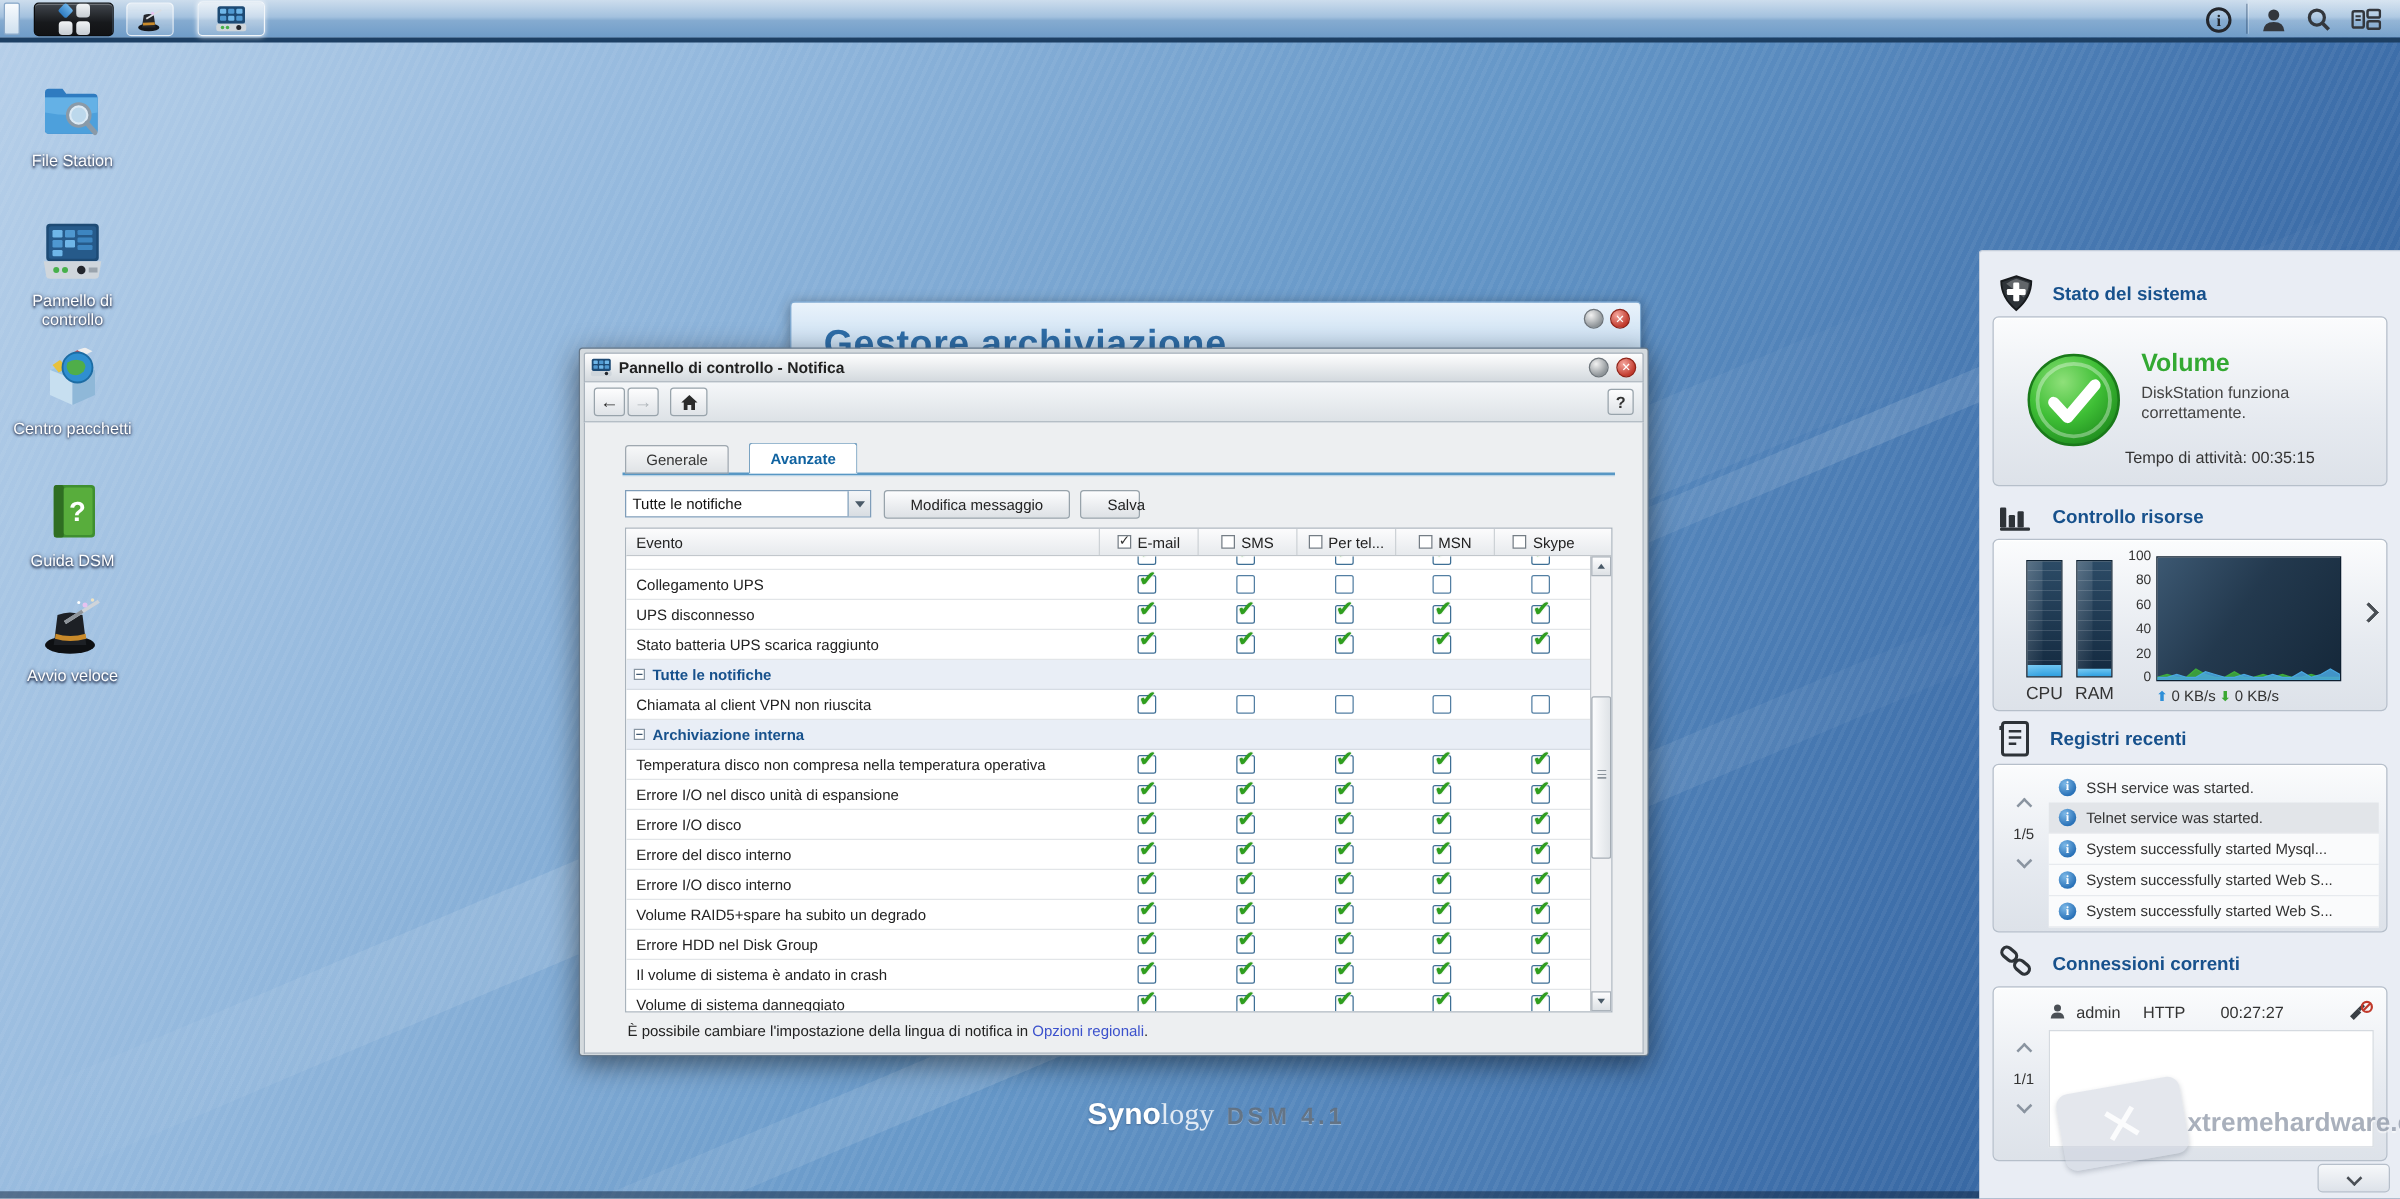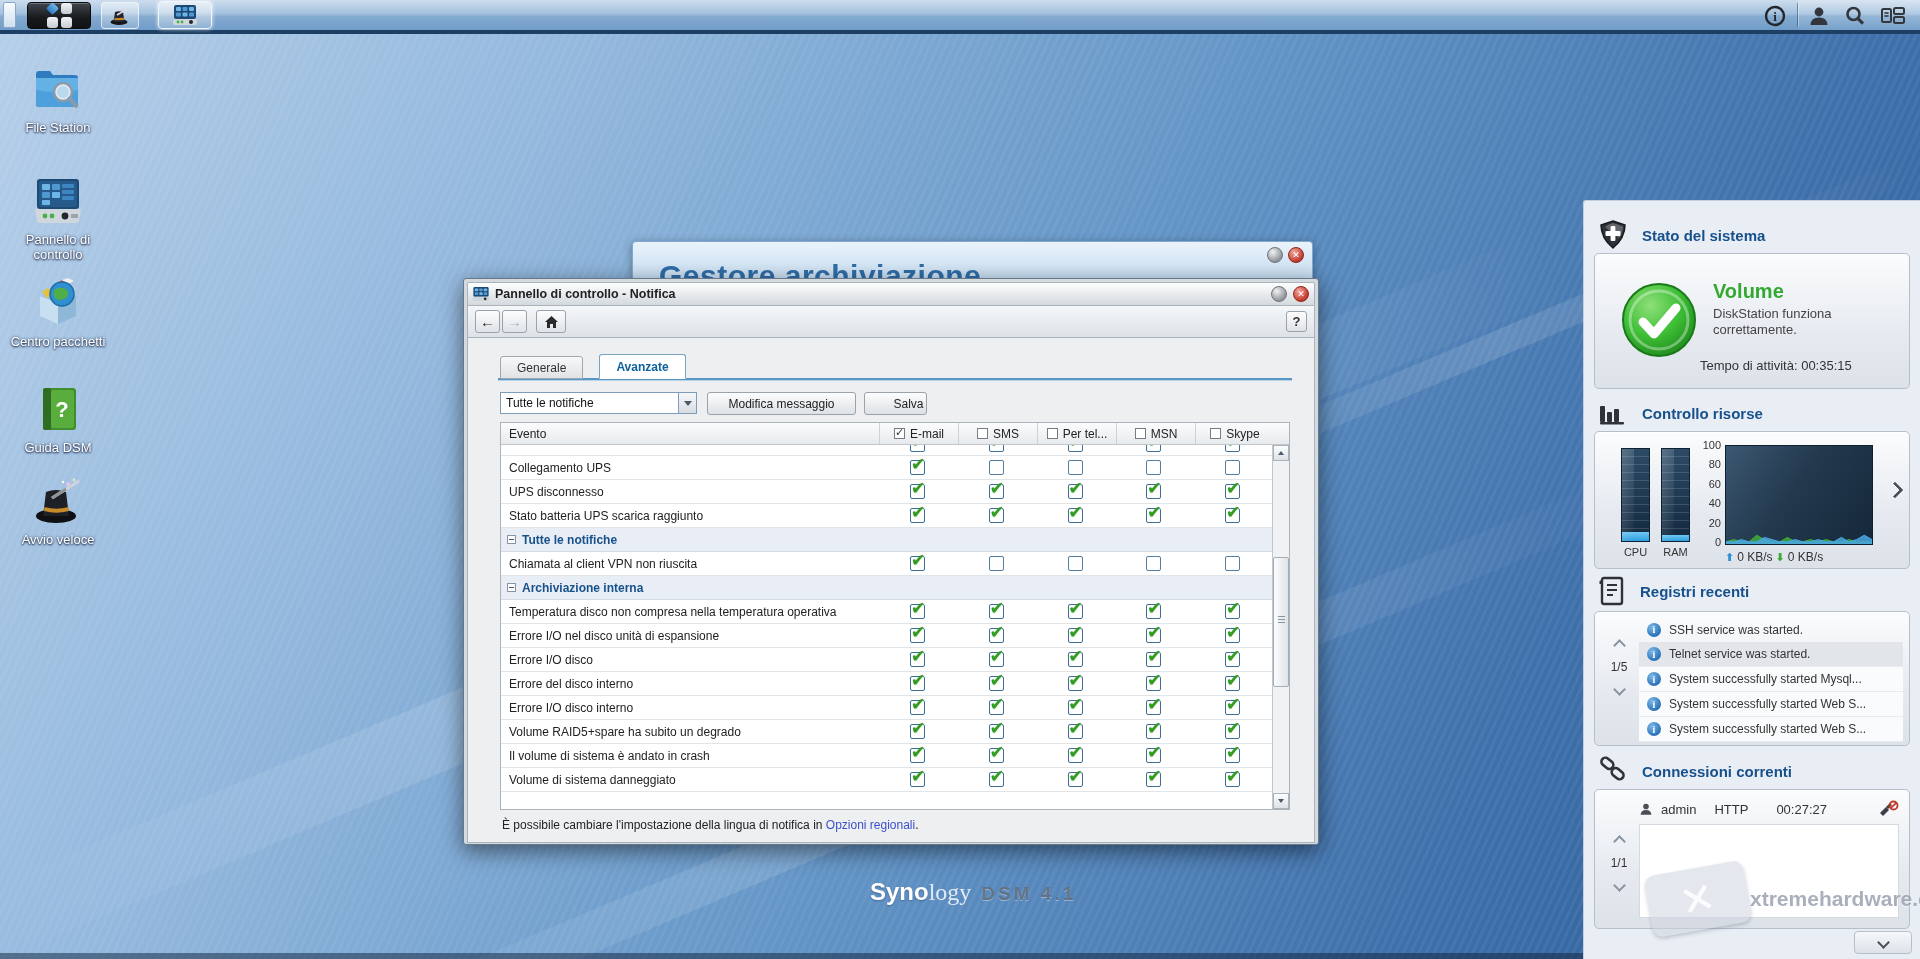--- a/index.html
+++ b/index.html
@@ -83,21 +83,21 @@
   #tabline2 { position:absolute; left:30px; width:794px; top:42px; height:1px; background:#b8d3e6; }
 
   
   #filter-dd { position:absolute; left:32px; top:54px; width:197px; height:22px; background:#fff; border:1px solid #7f9db9; display:flex; align-items:center; }
   #filter-dd-value { flex:1; font-size:12px; color:#111; padding-left:5px; }
   #filter-dd-btn { width:18px; height:20px; border-left:1px solid #7f9db9; background:linear-gradient(#f5f7f9,#d8dde2); display:flex; align-items:center; justify-content:center; }
   .tri-down { width:0; height:0; border-left:4px solid transparent; border-right:4px solid transparent; border-top:5px solid #4a5a68; }
   .dlg-btn { position:absolute; top:54px; height:23px; border:1px solid #98a3ab; border-radius:3px;
     background:linear-gradient(#fdfdfe,#dde1e5); font-size:12px; color:#222; display:flex; align-items:center; justify-content:center; }
   #btn-edit-msg { left:239px; width:149px; }
-  #btn-save { left:396px; width:63px;padding-left:26px; }
+  #btn-save { left:396px; width:48px;padding-left:26px; }
 
   
   #table { position:absolute; left:32px; top:84px; width:790px; height:388px; background:#fff; border:1px solid #a9b3bc; overflow:hidden; }
   #table-head { display:flex; height:22px; background:linear-gradient(#fcfcfd,#e7eaed); border-bottom:1px solid #c2c7cc; }
   #evt-head { width:378px; font-size:12px; color:#222; line-height:22px; padding-left:8px; }
   .hcell { width:79px; display:flex; align-items:center; justify-content:center; gap:5px; border-left:1px solid #cdd2d6; font-size:12px; color:#222; }
   .minibox { width:11px; height:11px; border:1px solid #747d85; background:#fff; position:relative; }
   .minibox.checked::after { content:"✓"; position:absolute; left:0px; top:-3px; font-size:11px; color:#333; font-weight:bold; }
   #table-body { position:absolute; left:0; top:22px; right:17px; bottom:0; overflow:hidden; }
   .row { display:flex; height:24px; align-items:center; border-bottom:1px solid #e2e5e8; background:#fff; }
@@ -145,21 +145,21 @@
   #hdr-res { top:198px; }
   #box-res { top:230px; height:138px; }
   .gauge { position:absolute; top:16px; width:29px; height:94px; border:1px solid #0f2233;
     background:linear-gradient(#2c4b66,#13293f); overflow:hidden; }
   .gauge::before { content:""; position:absolute; inset:0;
     background:repeating-linear-gradient(rgba(255,255,255,0) 0 7px, rgba(255,255,255,.14) 7px 8px); }
   .gauge::after { content:""; position:absolute; left:0; top:0; width:12px; height:100%; background:linear-gradient(100deg, rgba(255,255,255,.22), rgba(255,255,255,0)); }
   #gauge-cpu { left:26px; }
   #gauge-ram { left:66px; }
   .gfill { position:absolute; left:0; bottom:0; width:100%; background:linear-gradient(#6ec6f2,#2e9fe0); }
-  .glabel2 { position:absolute; top:114px; font-size:11px; color:#333; width:31px; text-align:center; }
+  .glabel2 { position:absolute; top:114px; font-size:14px; color:#333; width:31px; text-align:center; }
   #lbl-cpu { left:25px; } #lbl-ram { left:65px; }
   #y-ticks { position:absolute; left:96px; top:8px; width:30px; height:108px; display:flex; flex-direction:column; justify-content:space-between; align-items:flex-end; }
   #y-ticks span { font-size:11px; color:#333; line-height:11px; }
   #net-plot { position:absolute; left:130px; top:13px; width:148px; height:100px; border:1px solid #0e1f30;
     background:linear-gradient(125deg,#3c5872 0%,#23394e 45%,#15283a 100%); }
   #net-plot svg { position:absolute; left:0; bottom:0; }
   #net-rates { position:absolute; left:130px; top:118px; display:flex; align-items:center; gap:3px; font-size:12px; color:#333; }
   .rate-arrow { font-size:11px; font-weight:bold; }
   #up-arrow { color:#2d8fd8; } #down-arrow { color:#3aa832; }
   #res-chevron { position:absolute; right:8px; top:52px; width:12px; height:12px; border-right:3px solid #4a4f55; border-bottom:3px solid #4a4f55; transform:rotate(-45deg); border-radius:1px; }
@@ -620,20 +620,38 @@
               </div>
               <div class="ccell">
                 <span class="chk checked"></span>
               </div>
               <div class="ccell">
                 <span class="chk checked"></span>
               </div>
             </div>
             <div class="row">
               <div class="evt">Volume RAID5+spare ha subito un degrado</div>
+              <div class="ccell">
+                <span class="chk checked"></span>
+              </div>
+              <div class="ccell">
+                <span class="chk checked"></span>
+              </div>
+              <div class="ccell">
+                <span class="chk checked"></span>
+              </div>
+              <div class="ccell">
+                <span class="chk checked"></span>
+              </div>
+              <div class="ccell">
+                <span class="chk checked"></span>
+              </div>
+            </div>
+            <div class="row">
+              <div class="evt">Errore HDD nel Disk Group</div>
               <div class="ccell">
                 <span class="chk checked"></span>
               </div>
               <div class="ccell">
                 <span class="chk checked"></span>
               </div>
               <div class="ccell">
                 <span class="chk checked"></span>
               </div>
               <div class="ccell">

